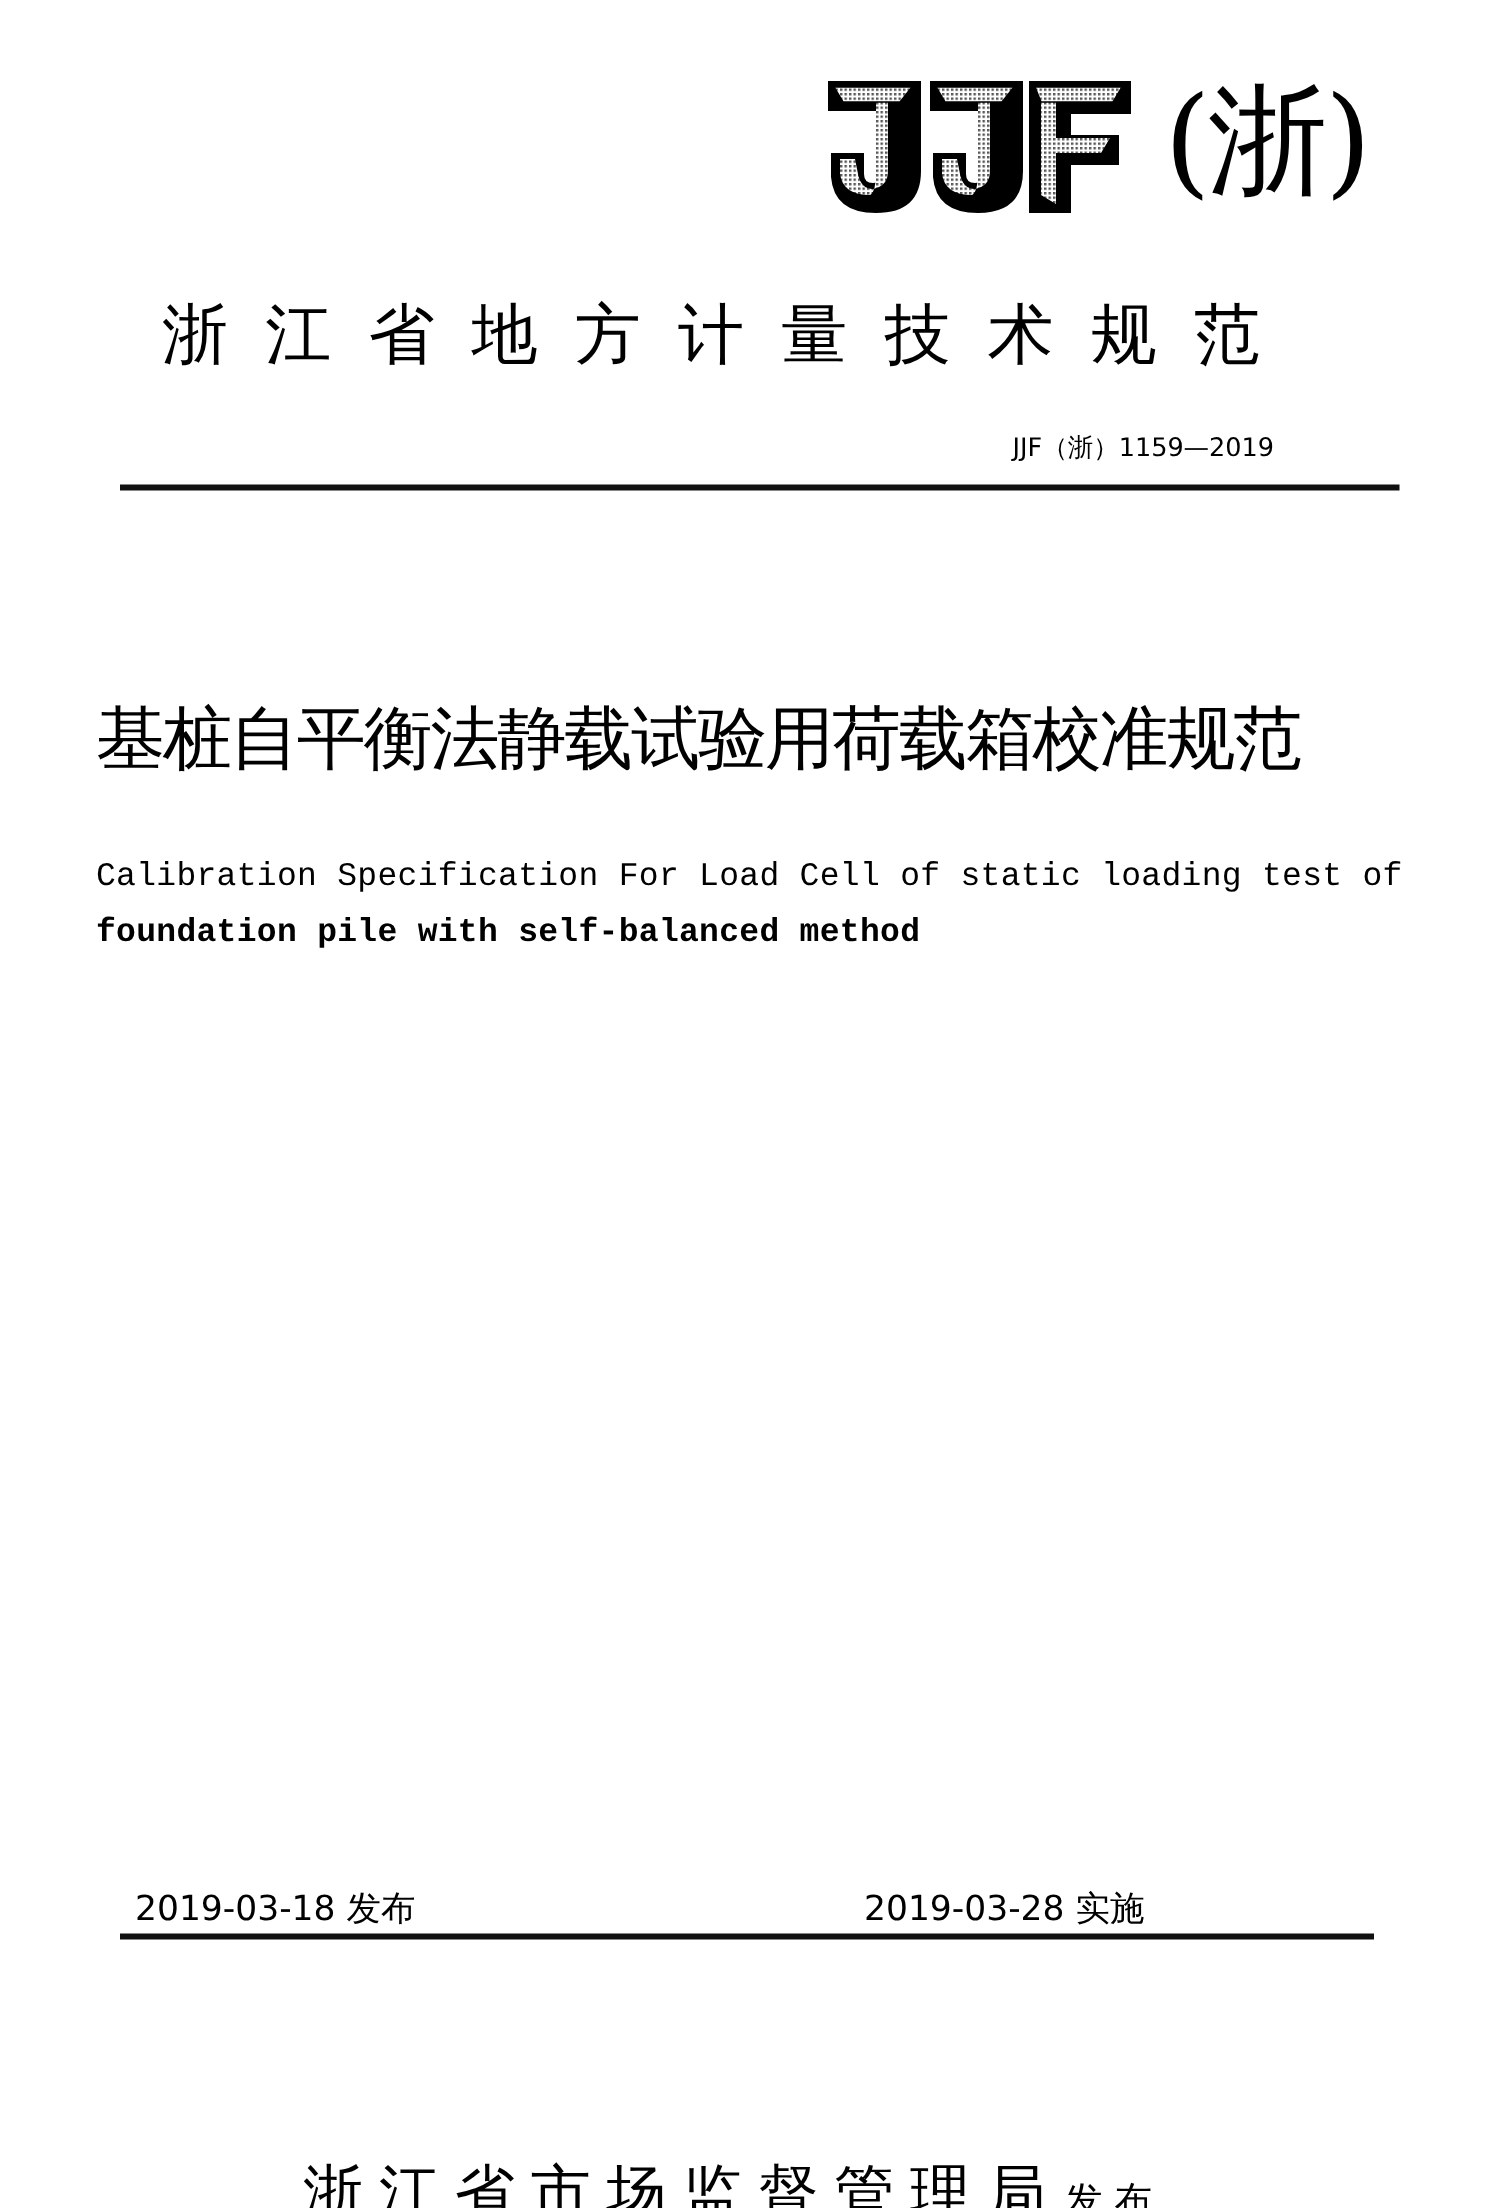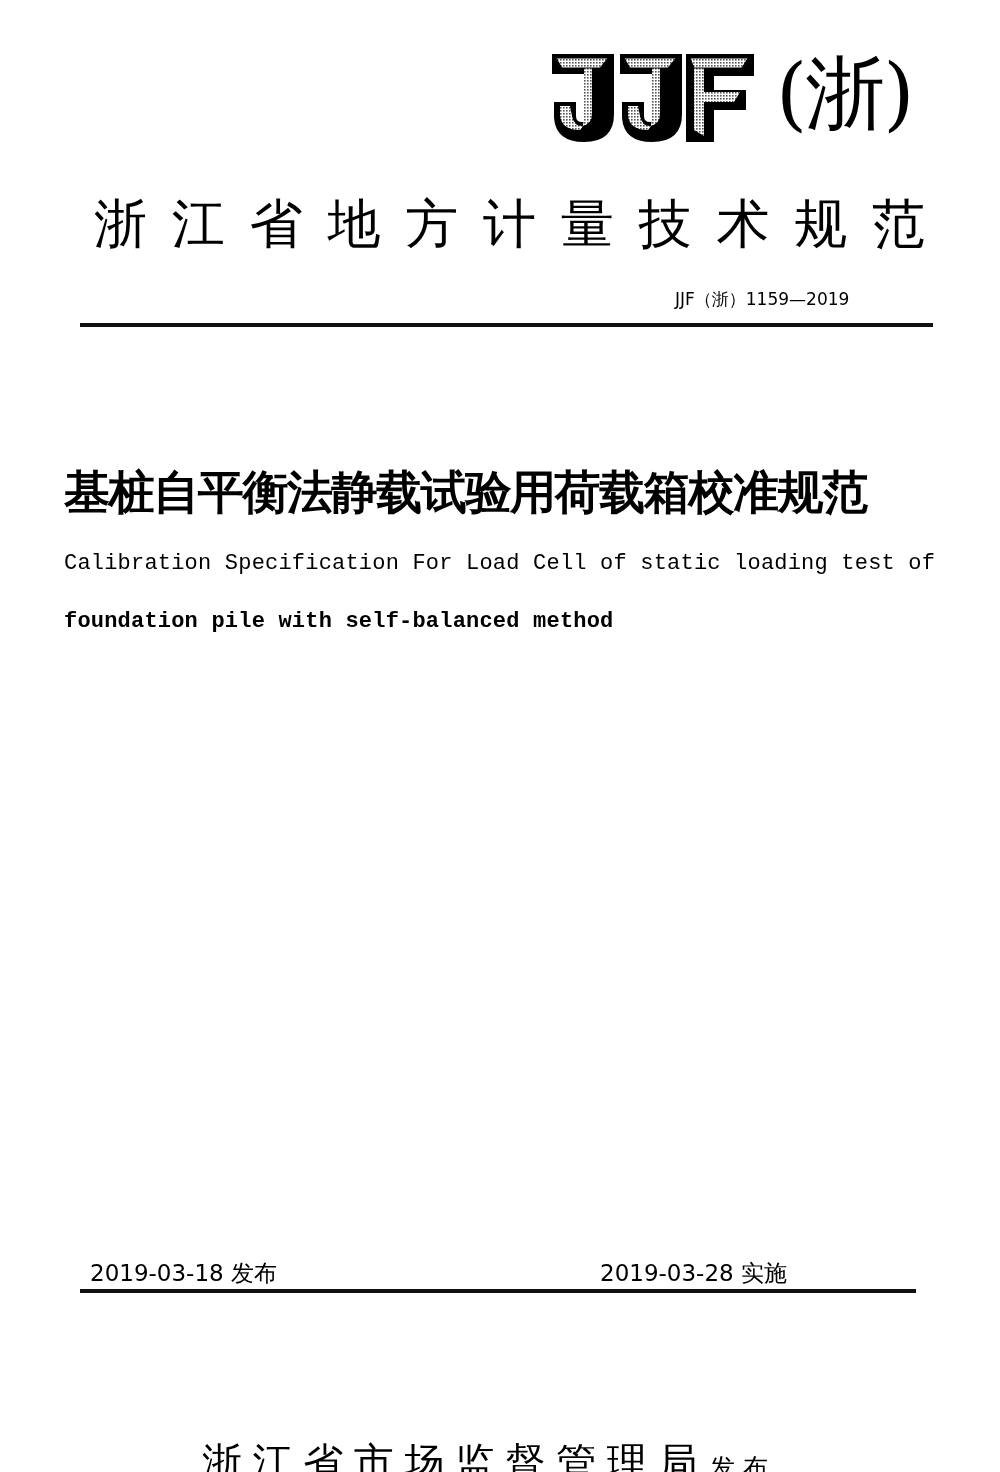--- a/index.html
+++ b/index.html
@@ -5,35 +5,35 @@
     html, body { margin: 0; padding: 0; background: #ffffff; }
     body { width: 1000px; height: 1472px; position: relative; overflow: hidden; color: #000; }
     .abs { position: absolute; }
     .serif { font-family: "DejaVu Serif", "Liberation Serif", serif; }
     .sans { font-family: "DejaVu Sans", "Liberation Sans", sans-serif; }
     .mono { font-family: "Liberation Mono", "DejaVu Sans Mono", monospace; }
 
     #logo { left: 548px; top: 50px; width: 210px; height: 96px; }
     #logo-suffix { left: 776px; top: 44px; font-size: 80px; line-height: 100px; font-weight: 400; letter-spacing: -2px; }
 
-    #series-title { left: 94px; top: 192px; font-size: 53px; line-height: 64px; letter-spacing: 24.8px; white-space: nowrap; }
+    #series-title { left: 108px; top: 192px; font-size: 44px; line-height: 64px; letter-spacing: 24.8px; white-space: nowrap; }
     #doc-number { left: 675px; top: 271px; font-size: 17px; line-height: 24px; white-space: nowrap; margin-top: 16px; }
 
     .rule { background: #111; }
     #rule-top { left: 80px; top: 323px; width: 853px; height: 4px; }
     #rule-bottom { left: 80px; top: 1289px; width: 836px; height: 4px; }
 
-    #main-title { left: 64px; top: 462px; font-size: 46px; line-height: 60px; font-weight: bold; white-space: nowrap; letter-spacing: -1.4px; }
+    #main-title { left: 64px; top: 462px; font-size: 46px; line-height: 60px; font-weight: normal; white-space: nowrap; letter-spacing: -1.4px; }
     .en { left: 64px; font-size: 22px; line-height: 30px; white-space: nowrap; letter-spacing: 0.2px; }
-    #en-line-1 { top: 549px; text-align: center; }
+    #en-line-1 { top: 570px; text-align: center; }
     #en-line-2 { top: 607px; font-weight: bold; }
 
     .date { top: 1257px; font-size: 23px; line-height: 32px; white-space: nowrap; font-weight: normal; }
     #issue-date { left: 90px; }
-    #impl-date { left: 600px; text-align: right; }
+    #impl-date { left: 576px; text-align: right; }
 
     #publisher { left: 202px; top: 1432px; font-size: 40px; line-height: 60px; letter-spacing: 10.6px; white-space: nowrap; }
     #publisher-suffix { font-size: 25px; letter-spacing: 8px; margin-left: 2px; }
   </style>
 </head>
 <body>
 
 <div id="logo" class="abs" aria-label="JJF">
   <svg width="210" height="96" viewBox="0 0 210 96">
     <defs>

